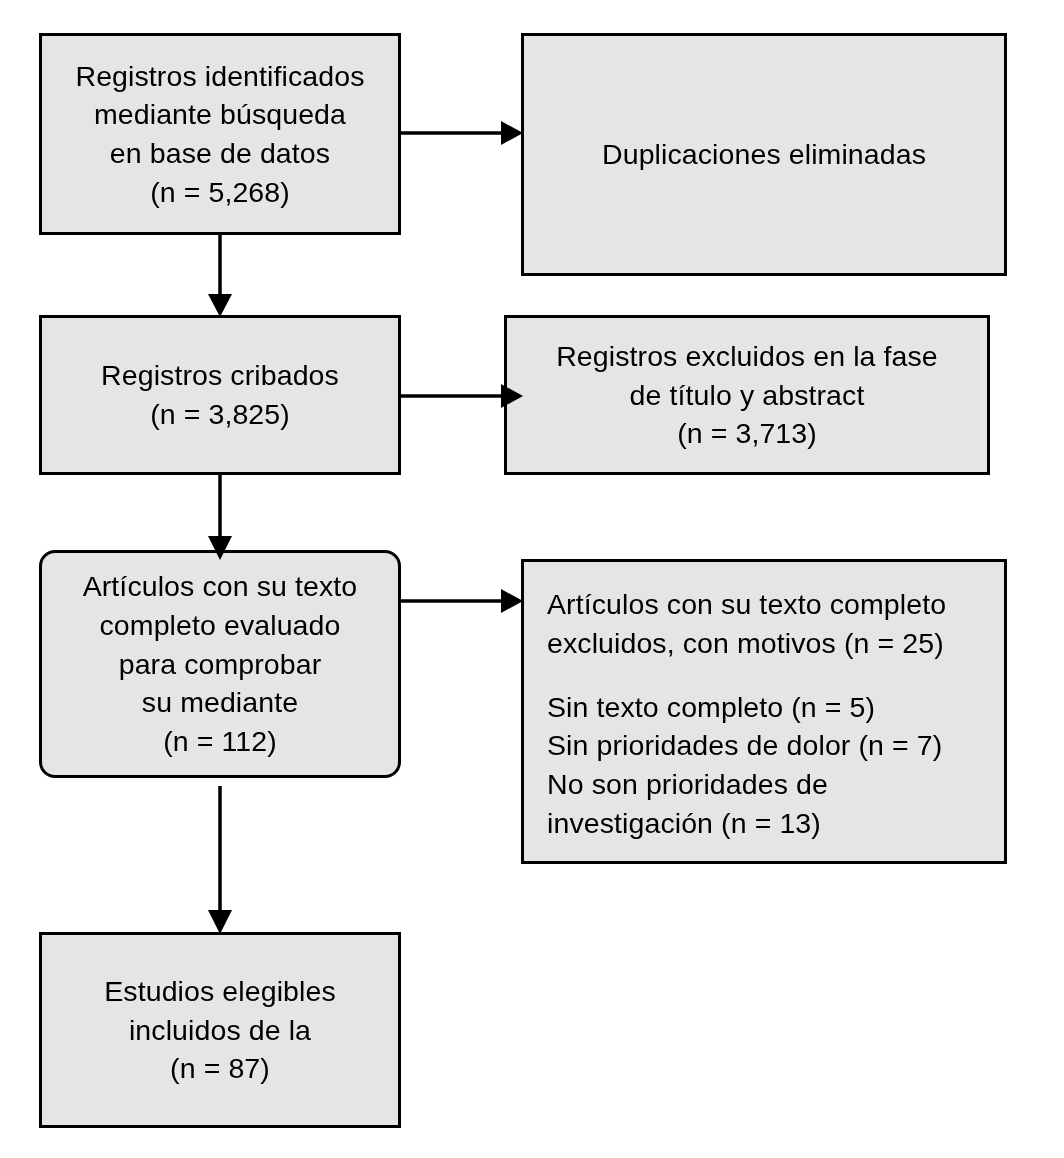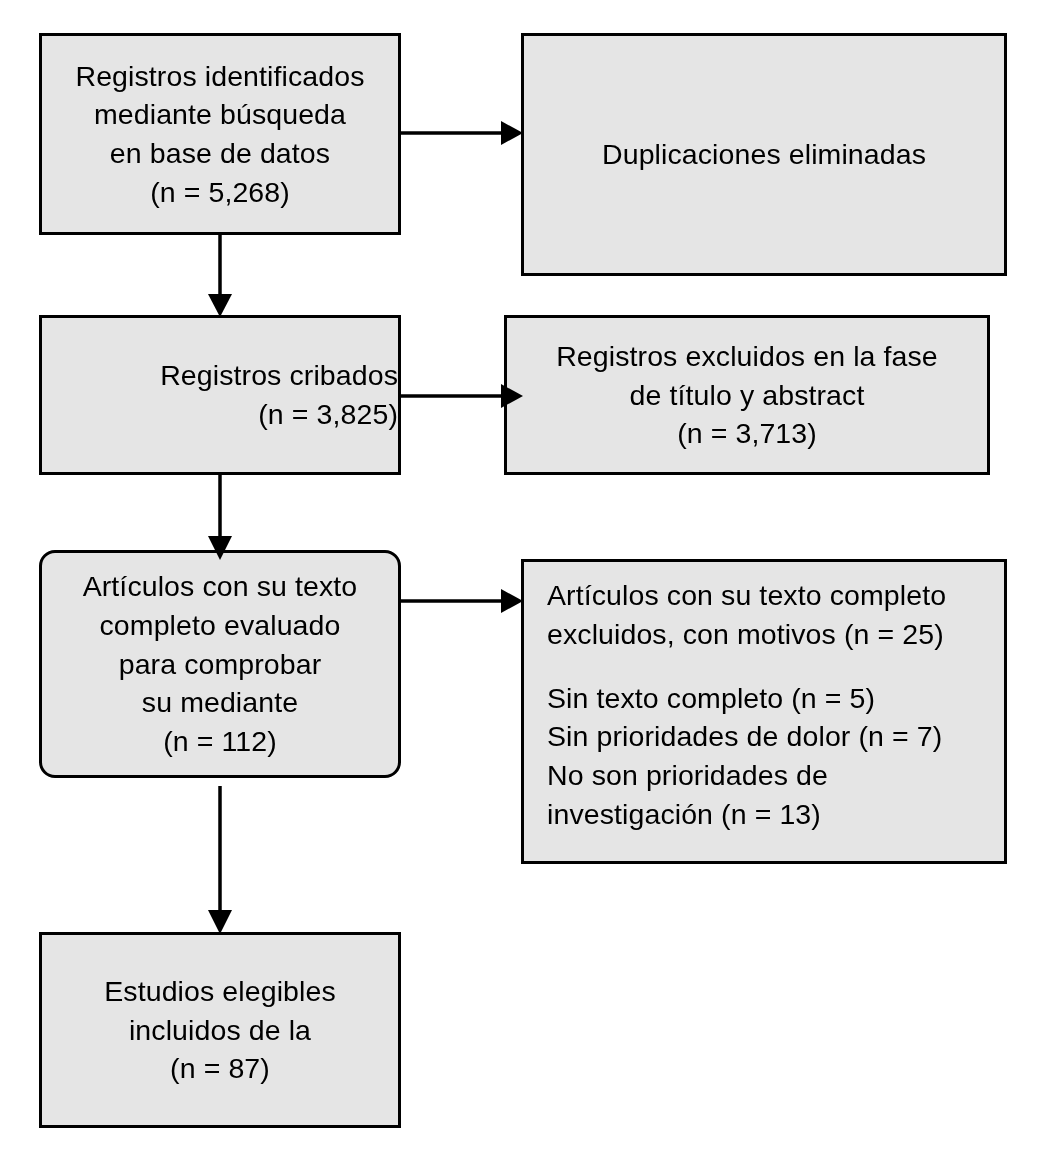--- a/index.html
+++ b/index.html
@@ -31,21 +31,21 @@
     font-size: 28.5px;
     line-height: 1.355;
     color: #000000;
     letter-spacing: 0.1px;
   }
   .flow-box.left-align {
     align-items: flex-start;
     text-align: left;
     justify-content: flex-start;
     padding-left: 23px;
-    padding-top: 14px;
+    padding-top: 23px;
   }
   .box-line {
     display: block;
     white-space: pre;
   }
   .box-line.spacer {
     height: 0.9em;
   }
   .connector {
     position: absolute;
@@ -64,21 +64,21 @@
     <span class="box-line">Registros identificados</span>
     <span class="box-line">mediante búsqueda</span>
     <span class="box-line">en base de datos</span>
     <span class="box-line">(n = 5,268)</span>
   </div>
 
   <div class="flow-box" style="left:521px; top:33px; width:486px; height:243px;">
     <span class="box-line">Duplicaciones eliminadas</span>
   </div>
 
-  <div class="flow-box" style="left:39px; top:315px; width:362px; height:160px;align-items:flex-end;">
+  <div class="flow-box" style="left:39px; top:315px; width:362px; height:160px;">
     <span class="box-line">Registros cribados</span>
     <span class="box-line">(n = 3,825)</span>
   </div>
 
   <div class="flow-box" style="left:504px; top:315px; width:486px; height:160px;">
     <span class="box-line">Registros excluidos en la fase</span>
     <span class="box-line">de título y abstract</span>
     <span class="box-line">(n = 3,713)</span>
   </div>
 

